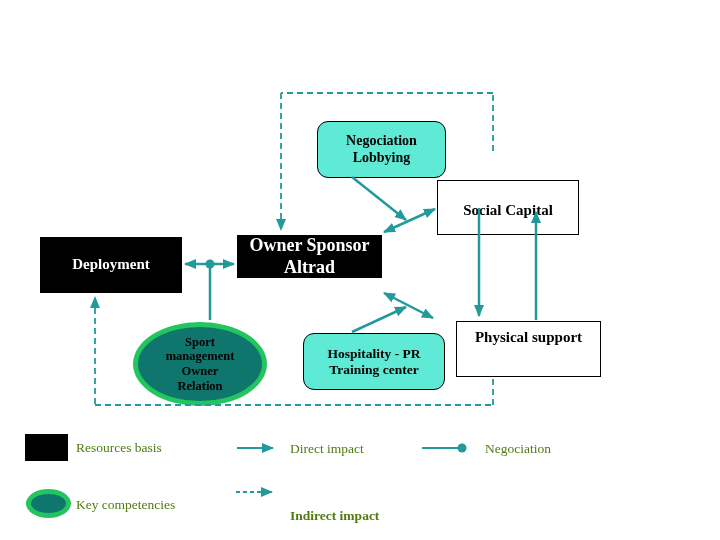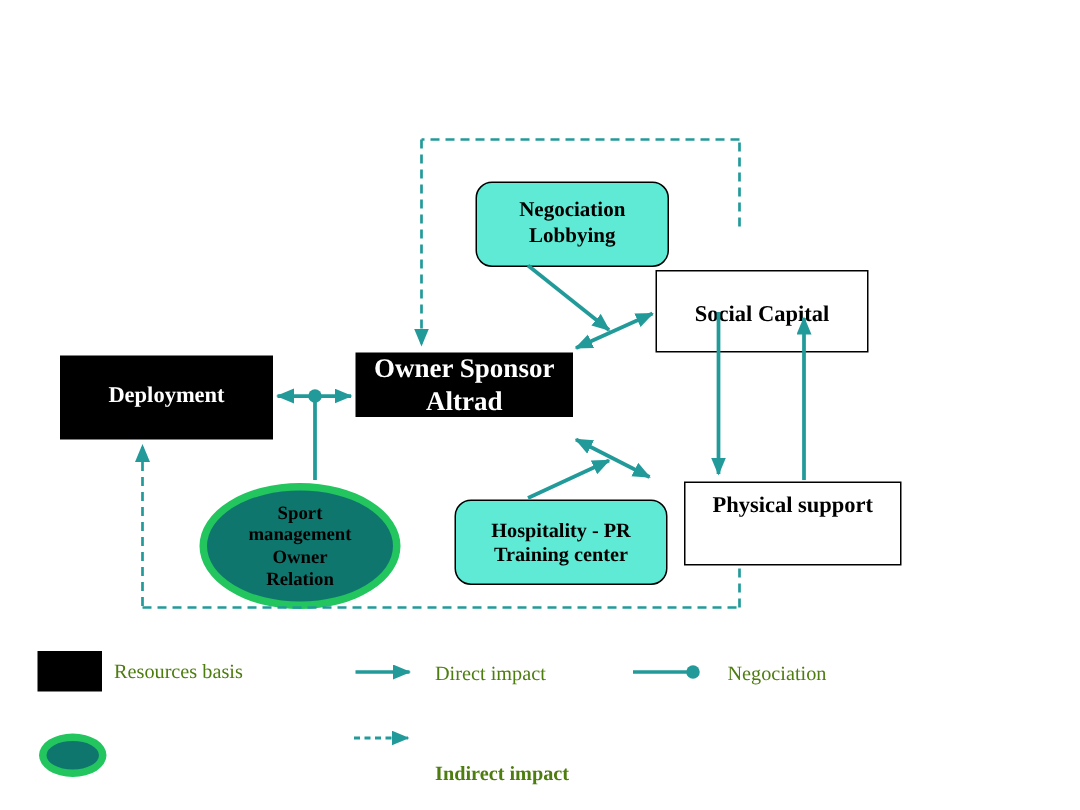--- a/index.html
+++ b/index.html
@@ -79,20 +79,21 @@
 
   <div class="node round" style="left:280px;top:333px;width:142px;height:57px;font-size:13.5px;">Hospitality - PR
 Training center</div>
 
   <div class="node rect top-al" style="left:456px;top:321px;width:145px;height:56px;font-size:15px;padding-top:7px;">Physical support</div>
 
   <div class="legend-shape" style="left:25px;top:434px;width:43px;height:27px;background:var(--node-dark);"></div>
   <div class="legend-label" style="left:76px;top:440px;">Resources basis</div>
 
   <div class="legend-shape ellipse" style="left:26px;top:489px;width:45px;height:29px;"></div>
+  <div class="legend-label" style="left:76px;top:497px;">Key competencies</div>
 
   <div class="legend-label" style="left:290px;top:441px;">Direct impact</div>
   <div class="legend-label" style="left:290px;top:508px;font-weight:bold;">Indirect impact</div>
   <div class="legend-label" style="left:485px;top:441px;">Negociation</div>
 
   <svg id="connectors" viewBox="0 0 720 540" xmlns="http://www.w3.org/2000/svg">
     <defs>
       <marker id="ah" markerUnits="userSpaceOnUse" markerWidth="14" markerHeight="12" refX="11" refY="5" orient="auto-start-reverse">
         <path d="M0,0 L12,5 L0,10 z" fill="var(--accent)"></path>
       </marker>

